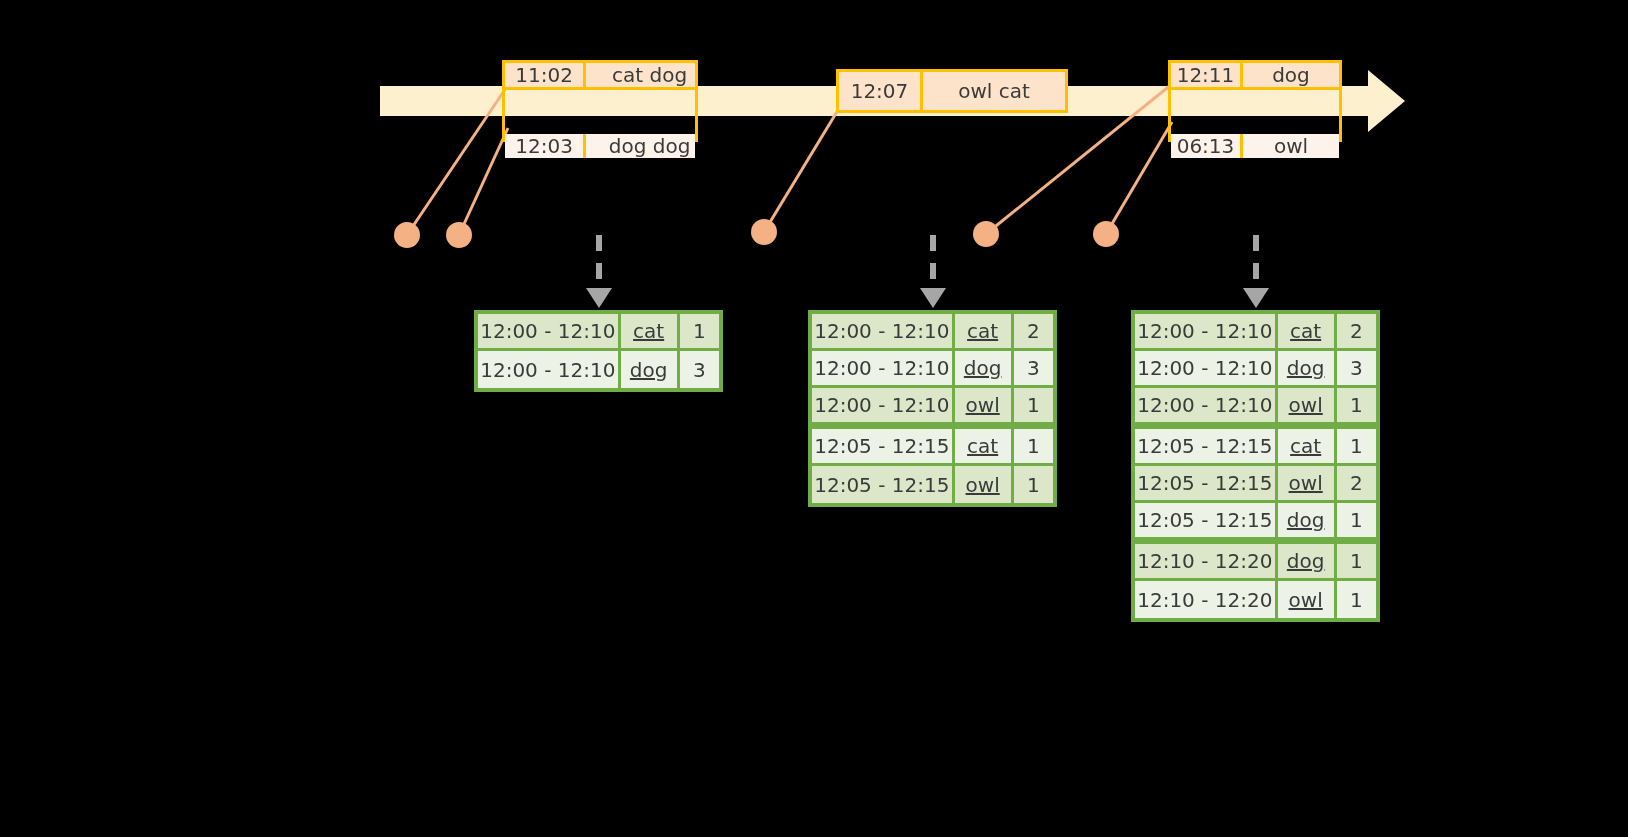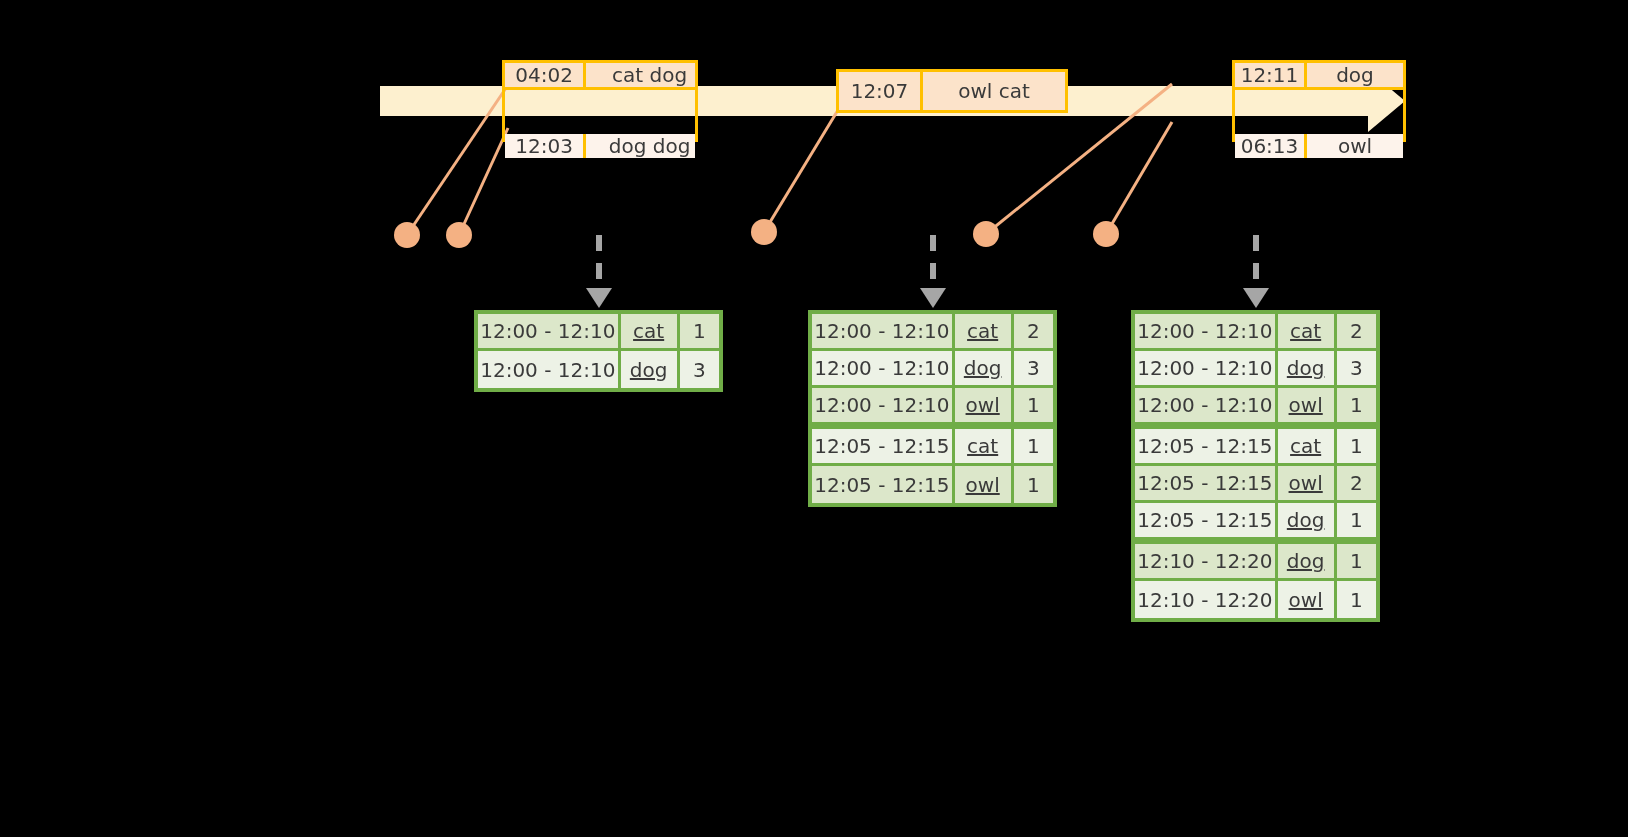--- a/index.html
+++ b/index.html
@@ -39,21 +39,21 @@
     display:flex;align-items:center;justify-content:center;
     font-size:20px;color:#3a3a3a;
   }
   .shade-a .evt-time,.shade-a .evt-val{background:#fce3ca;}
   .shade-b .evt-time,.shade-b .evt-val{background:#fdf3eb;margin-top:44px;}
 
   #evt-1{left:502px;top:60px;width:196px;height:82px;}
   #evt-1 .evt-val{width:112px;padding-left:18px;}
   #evt-2{left:836px;top:69px;width:232px;height:44px;text-align:center;}
   #evt-2 .evt-val{width:112px;}
-  #evt-3{left:1232px;top:60px;width:174px;height:82px;}
+  #evt-3{left:1168px;top:60px;width:174px;height:82px;}
   #evt-3 .evt-time{width:72px;}
 
   
   .conn-svg{position:absolute;left:0;top:0;width:1628px;height:837px;
             pointer-events:none;}
 
   
   .dash-svg{position:absolute;left:0;top:0;width:1628px;height:837px;
             pointer-events:none;}
 
@@ -102,21 +102,21 @@
       <line x1="764" y1="232" x2="838" y2="110" stroke="#f4b183" stroke-width="3"></line>
       <circle cx="764" cy="232" r="13" fill="#f4b183"></circle>
       <line x1="986" y1="234" x2="1172" y2="84" stroke="#f4b183" stroke-width="3"></line>
       <circle cx="986" cy="234" r="13" fill="#f4b183"></circle>
       <line x1="1106" y1="234" x2="1172" y2="122" stroke="#f4b183" stroke-width="3"></line>
       <circle cx="1106" cy="234" r="13" fill="#f4b183"></circle>
     </svg>
 
   <div class="evt" id="evt-1">
     <div class="evt-row shade-a">
-      <div class="evt-time">04:02</div>
+      <div class="evt-time">11:02</div>
       <div class="evt-val">cat dog</div>
     </div>
     <div class="evt-row shade-b">
       <div class="evt-time">12:03</div>
       <div class="evt-val">dog dog</div>
     </div>
   </div>
 
   <div class="evt" id="evt-2">
     <div class="evt-row shade-a">

